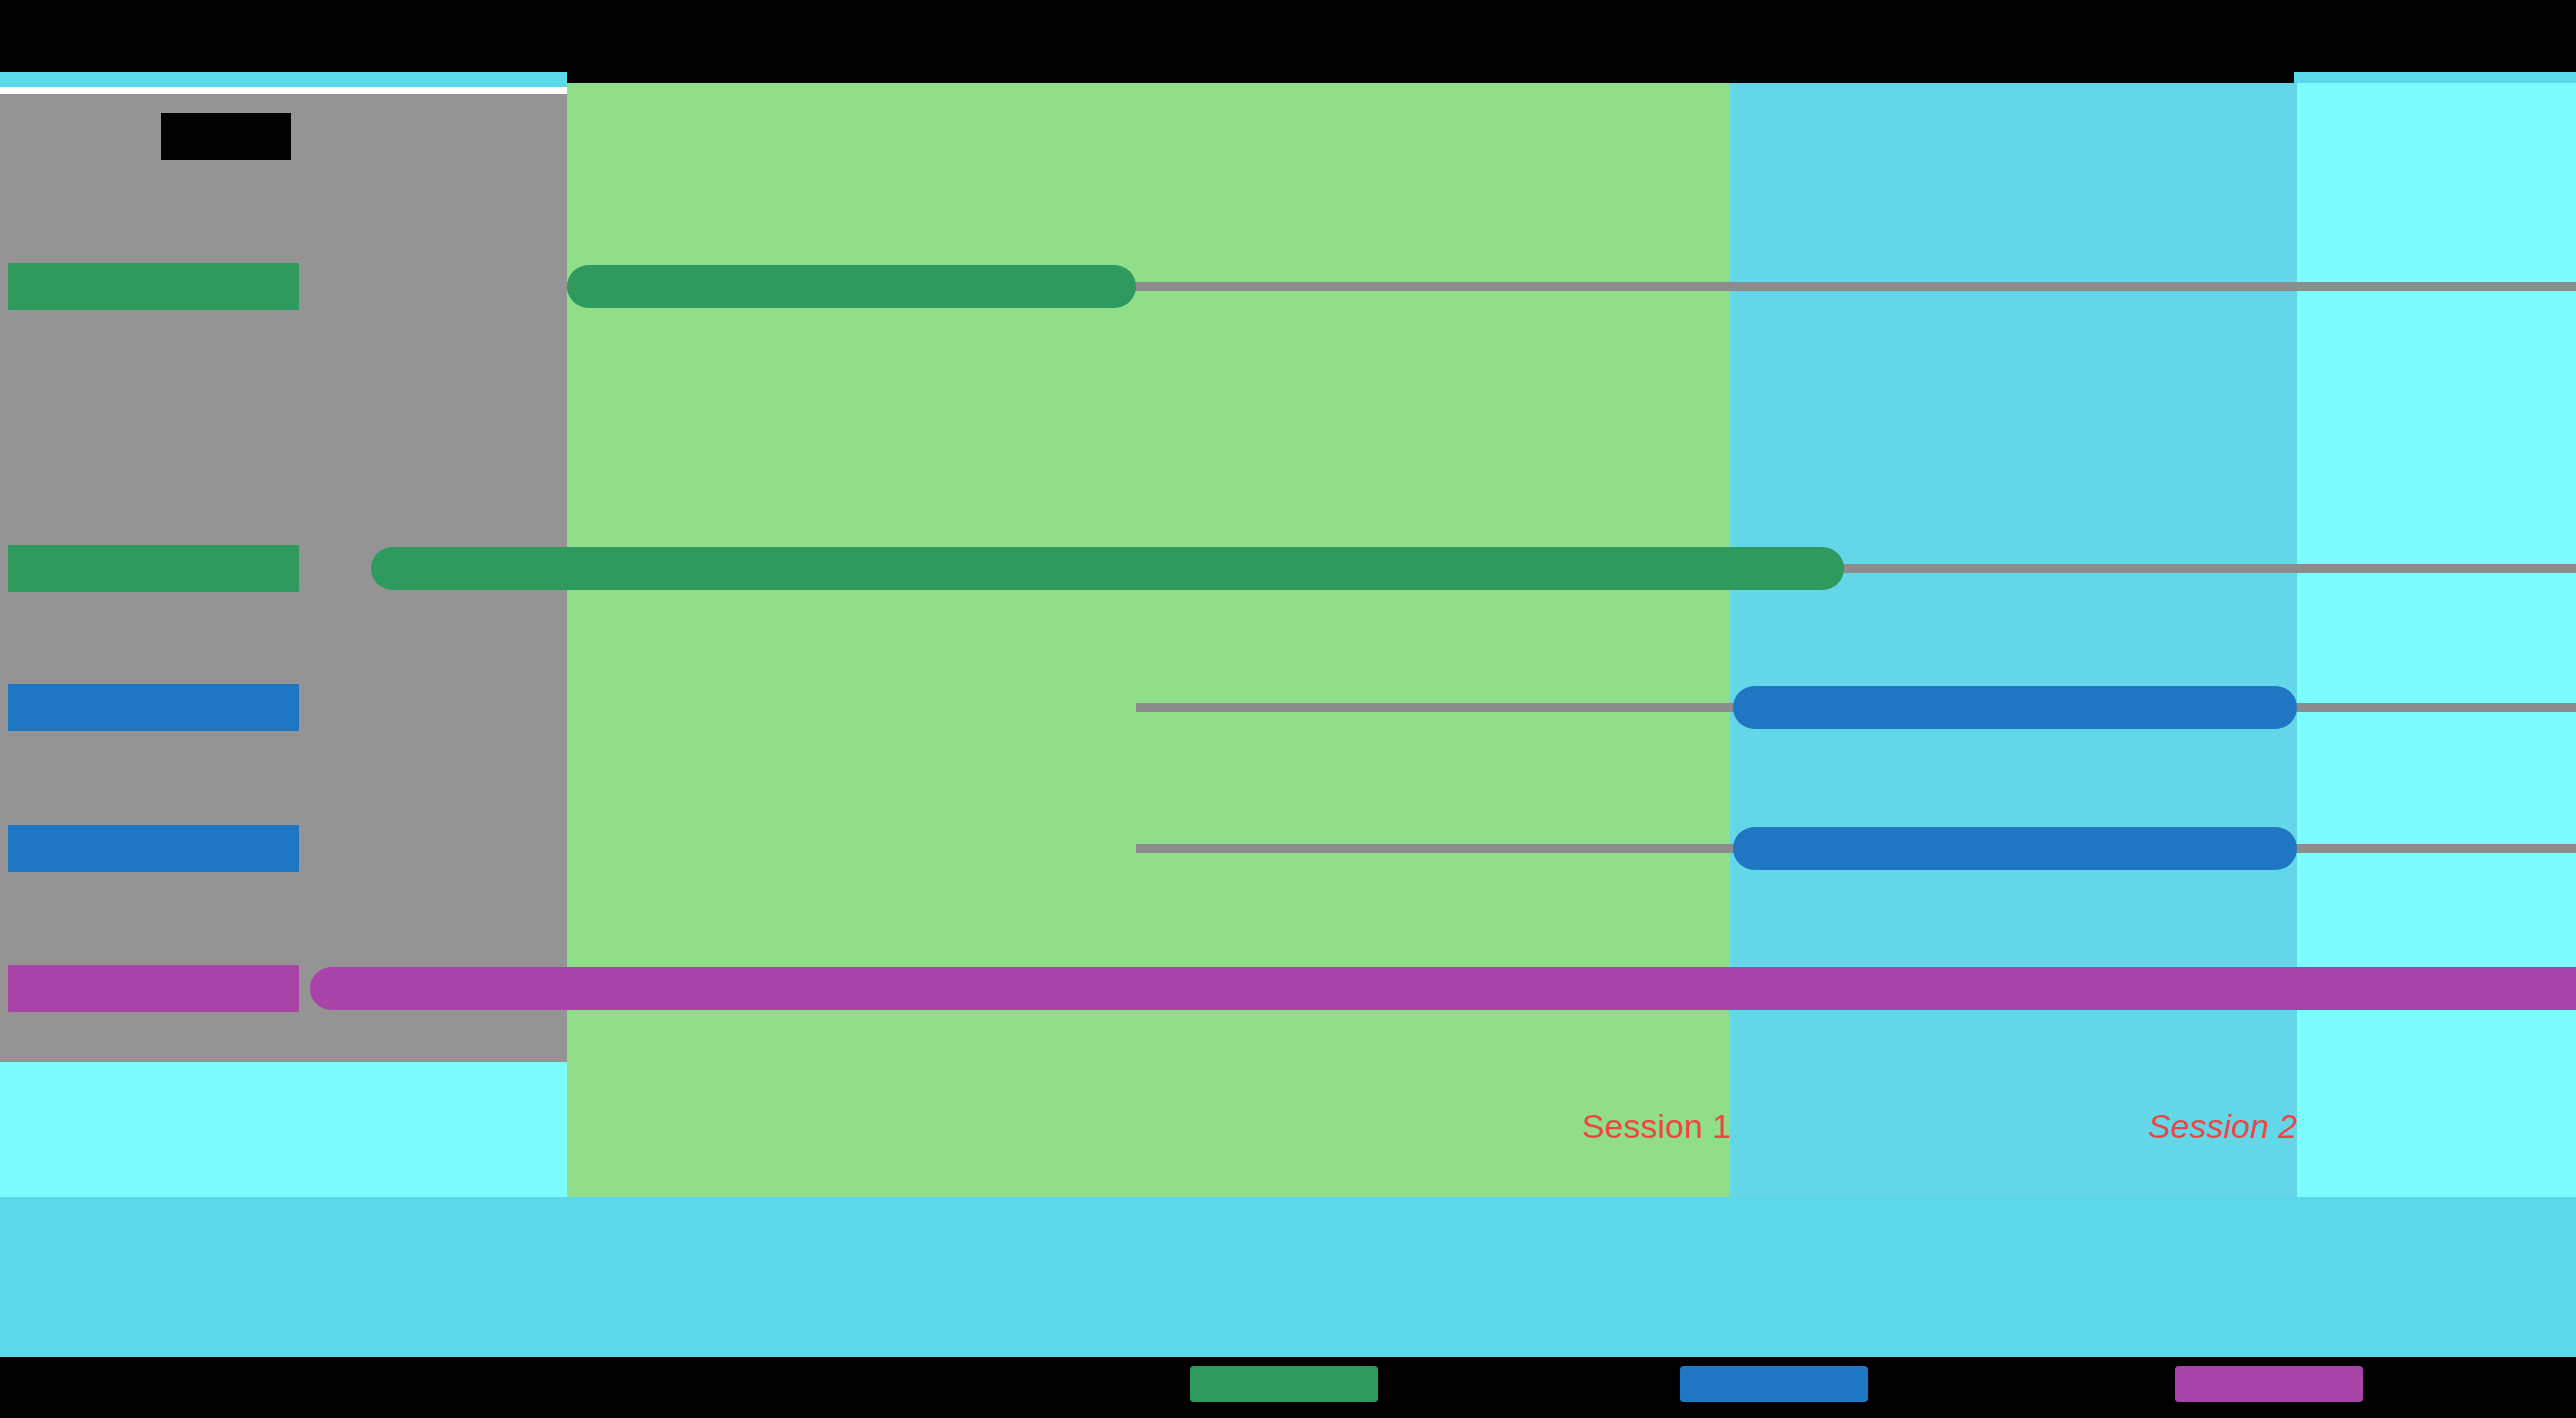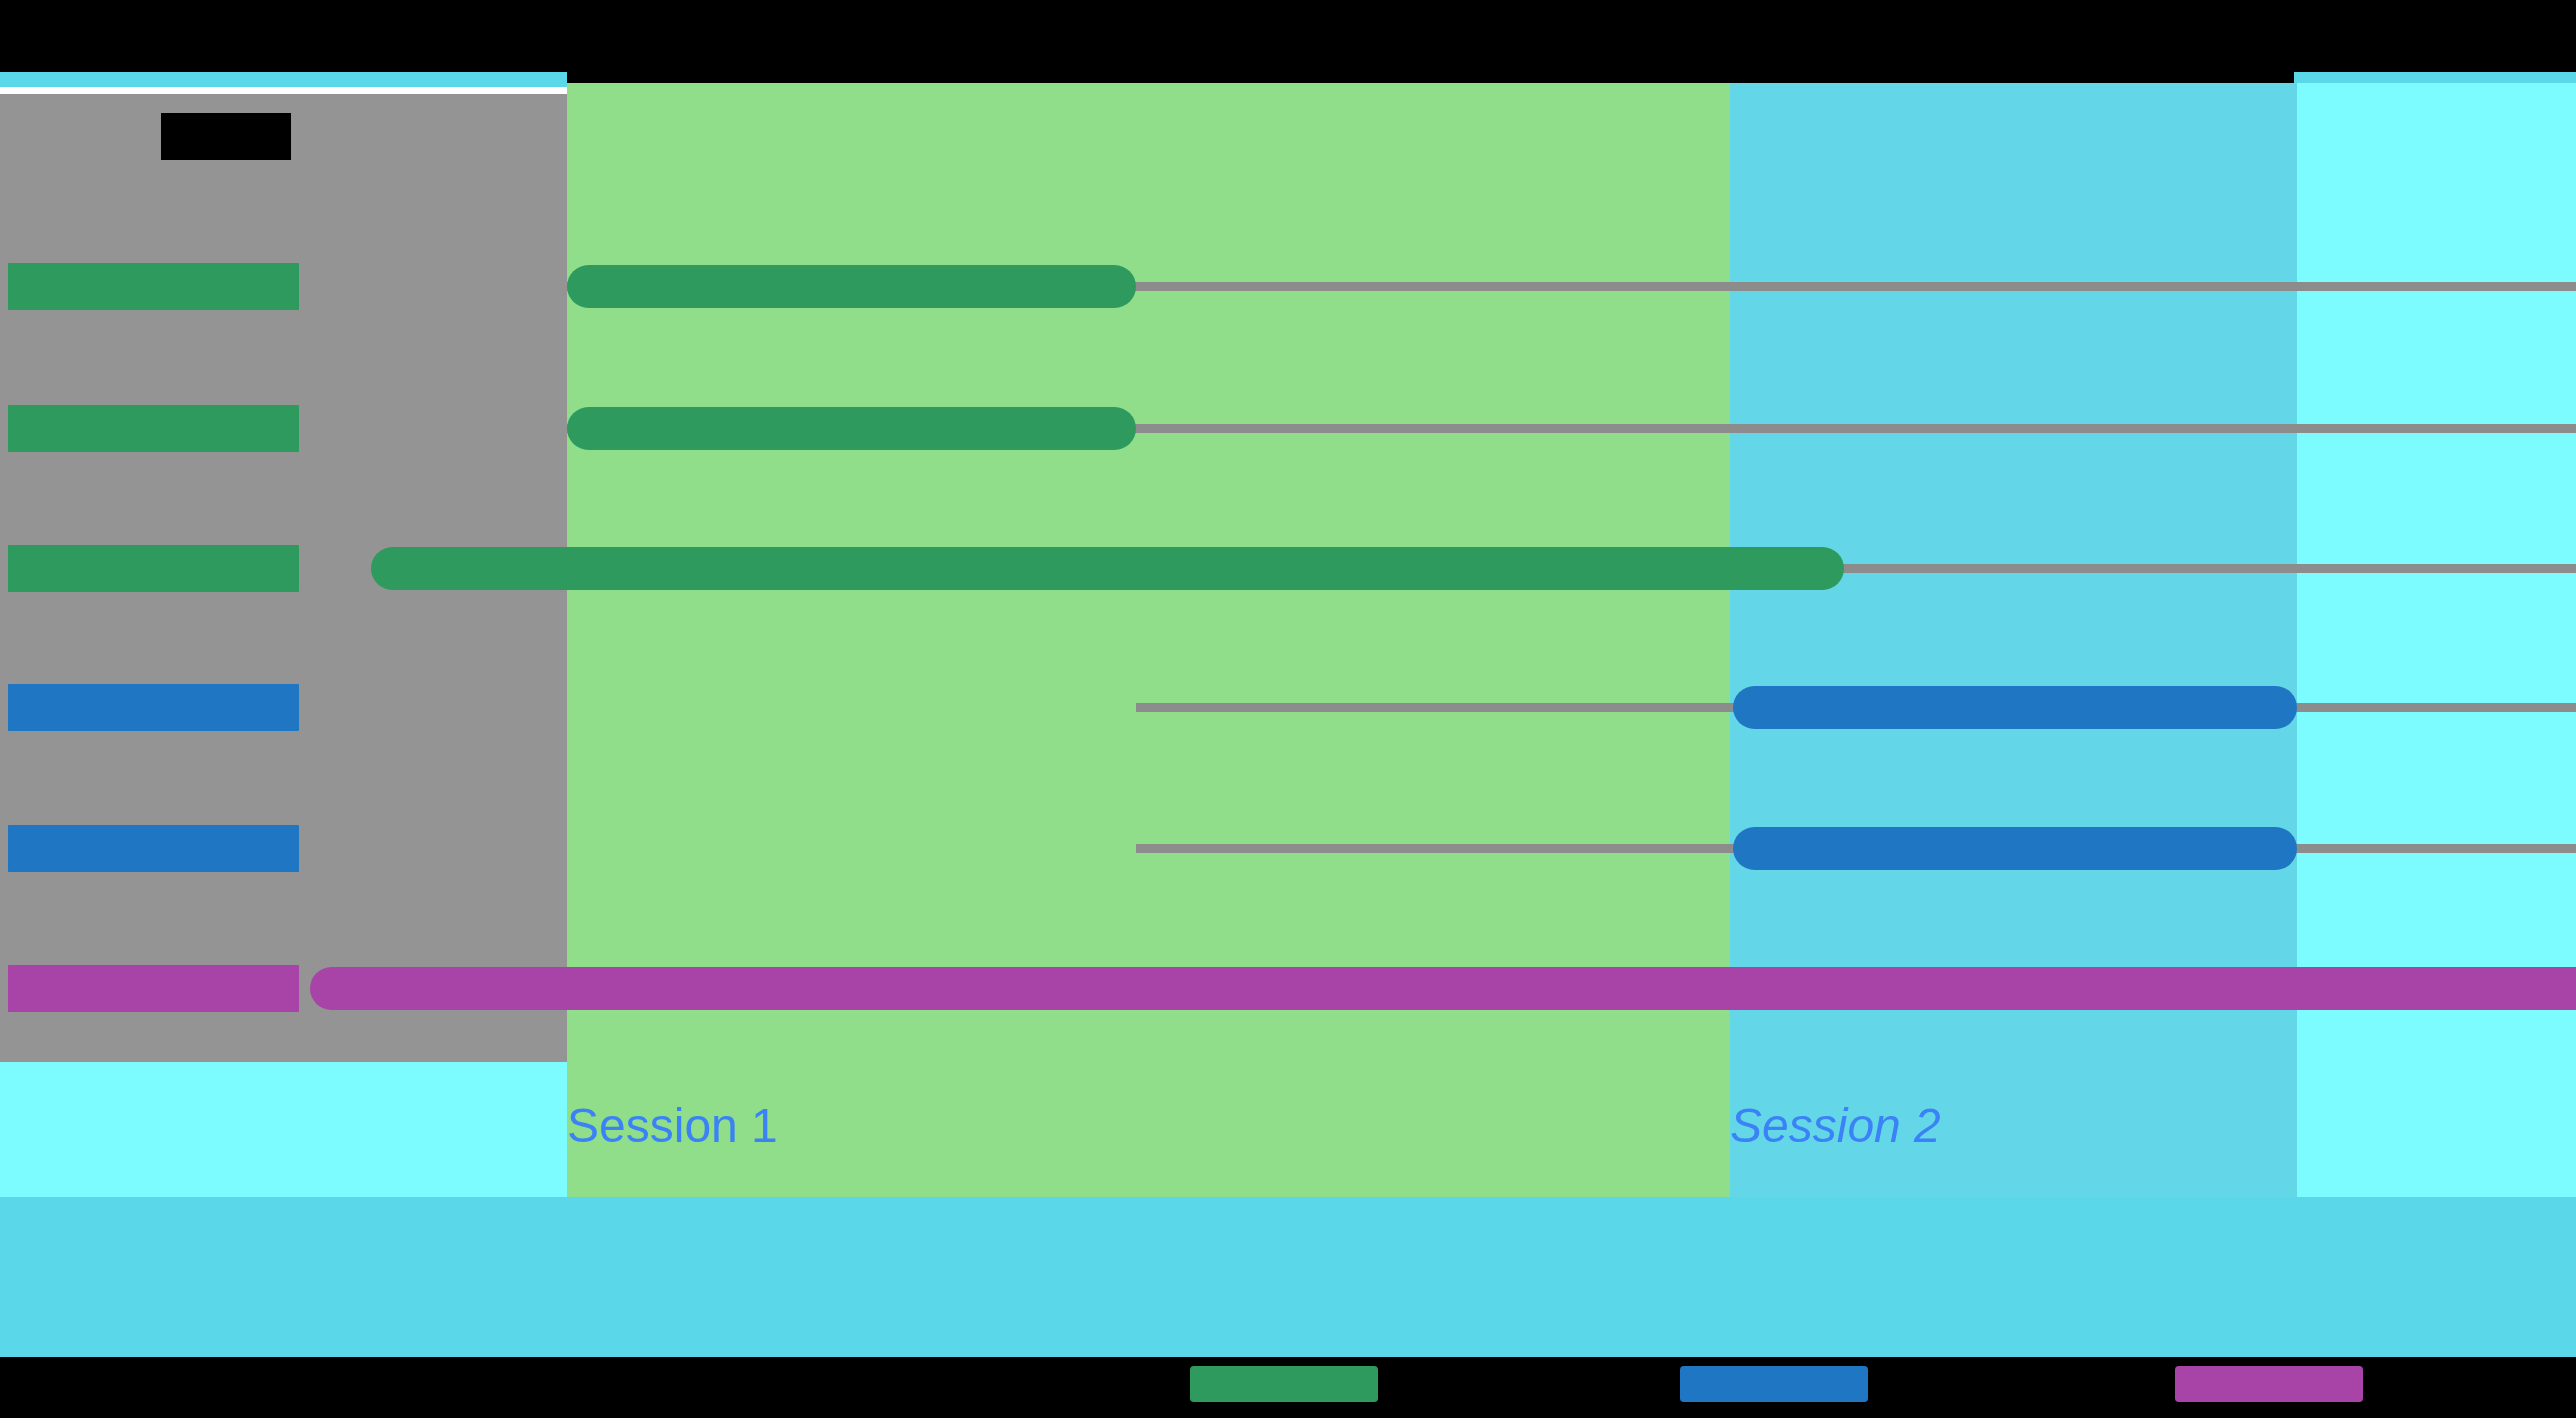--- a/index.html
+++ b/index.html
@@ -151,23 +151,23 @@
   .task-bar.c-blue    { background: #1f76c2; }
   .task-bar.c-magenta { background: #a843a8; }
   .task-bar.squared   { border-radius: 22.5px 0 0 22.5px; }
 
   
   .session-label {
     position: absolute;
     top: 1098px;
     height: 56px;
     line-height: 56px;
-    text-align: left;
-    font-size: 48px;
-    color: #3b82f6;
+    text-align: right;
+    font-size: 34px;
+    color: #ef4444;
   }
   .session-label.l1 { left: 567px;  width: 1164px; }
   .session-label.l2 { left: 1730px; width: 567px; font-style: italic; }
 
   
   #legend {
     position: absolute;
     left: 0;
     top: 1357px;
     width: 2576px;
@@ -235,25 +235,20 @@
   <div id="label-col-divider"></div>
 
   <div id="chart-title"></div>
 
   <div class="row" style="top:216px">
     <div class="row-label c-green">Data Set A1</div>
     <div class="row-line" style="left:567px;  width:2009px;"></div>
     <div class="task-bar c-green" style="left:567px; width:569px;"></div>
   </div>
 
-  <div class="row" style="top:358px">
-    <div class="row-label c-green">Data Set A2</div>
-    <div class="row-line" style="left:567px;  width:2009px;"></div>
-    <div class="task-bar c-green" style="left:567px; width:569px;"></div>
-  </div>
 
   <div class="row" style="top:498px">
     <div class="row-label c-green">Data Set A3</div>
     <div class="row-line" style="left:371px;  width:2205px;"></div>
     <div class="task-bar c-green" style="left:371px; width:1473px;"></div>
   </div>
 
   <div class="row" style="top:637px">
     <div class="row-label c-blue">Data Set B1</div>
     <div class="row-line" style="left:1136px; width:1440px;"></div>

